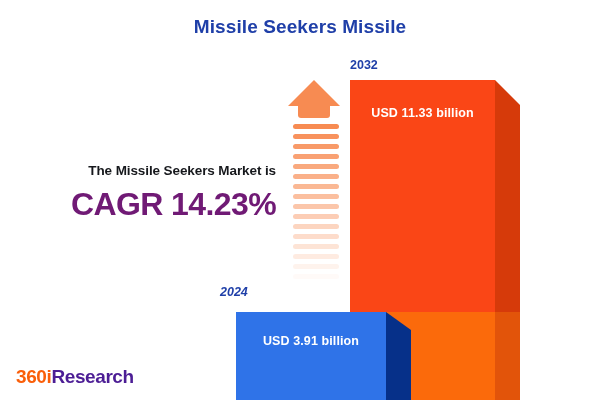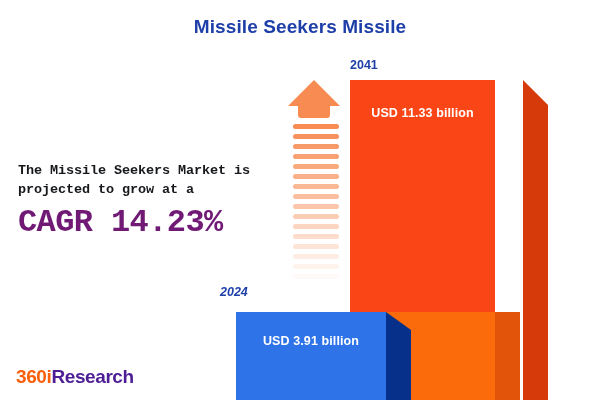--- a/index.html
+++ b/index.html
@@ -33,22 +33,21 @@
     color: #1f3fa8;
     letter-spacing: 0.1px;
   }
 
   
   #statement {
     position: absolute;
     left: 18px;
     top: 162px;
     width: 258px;
-    text-align: left;
-    font-family: Liberation Mono, monospace;
+    text-align: right;
   }
   #statement-text {
     font-size: 13.5px;
     font-weight: bold;
     color: #16181c;
     line-height: 1.38;
     letter-spacing: -0.1px;
   }
   #cagr-value {
     margin-top: 7px;
@@ -111,21 +110,20 @@
 
   
   .bar-group { position: absolute; }
 
   
   #bar-2032-group {
     left: 350px;
     top: 80px;
     width: 170px;
     height: 320px;
-    padding-left: 28px;
   }
   #bar-2032-side {
     position: absolute;
     right: 0;
     top: 0;
     width: 25px;
     height: 320px;
     background: #d63a0a;
     clip-path: polygon(0 0, 100% 25px, 100% 100%, 0 100%);
   }
@@ -234,21 +232,20 @@
 </head>
 <body>
 
 <div id="canvas">
 
   <div id="chart-title">Missile Seekers Missile</div>
 
   <div id="statement">
     <div id="statement-text">
       <span>The Missile Seekers Market is</span><br>
-      <span>projected to grow at a</span>
     </div>
     <div id="cagr-value">CAGR 14.23%</div>
   </div>
 
   <div id="growth-arrow">
     <div id="arrow-head">
       <div id="arrow-head-triangle"></div>
       <div id="arrow-head-neck"></div>
     </div>
     <div id="arrow-stripes">
@@ -265,21 +262,21 @@
         <div class="arrow-stripe" style="background: rgb(247, 139, 82); opacity: 0.363;"></div>
         <div class="arrow-stripe" style="background: rgb(247, 139, 82); opacity: 0.299;"></div>
         <div class="arrow-stripe" style="background: rgb(247, 139, 82); opacity: 0.235;"></div>
         <div class="arrow-stripe" style="background: rgb(247, 139, 82); opacity: 0.171;"></div>
         <div class="arrow-stripe" style="background: rgb(247, 139, 82); opacity: 0.107;"></div>
         <div class="arrow-stripe" style="background: rgb(247, 139, 82); opacity: 0.044;"></div>
         <div class="arrow-stripe" style="background: rgb(247, 139, 82); opacity: 0;"></div>
       </div>
   </div>
 
-  <div id="year-2032">2041</div>
+  <div id="year-2032">2032</div>
   <div id="bar-2032-group" class="bar-group">
     <div id="bar-2032-side"></div>
     <div id="bar-2032-front"></div>
     <div id="bar-2032-overlap"></div>
     <div id="bar-2032-overlap-side"></div>
     <div id="bar-2032-label">USD 11.33 billion</div>
   </div>
 
   <div id="year-2024">2024</div>
   <div id="bar-2024-group" class="bar-group">

